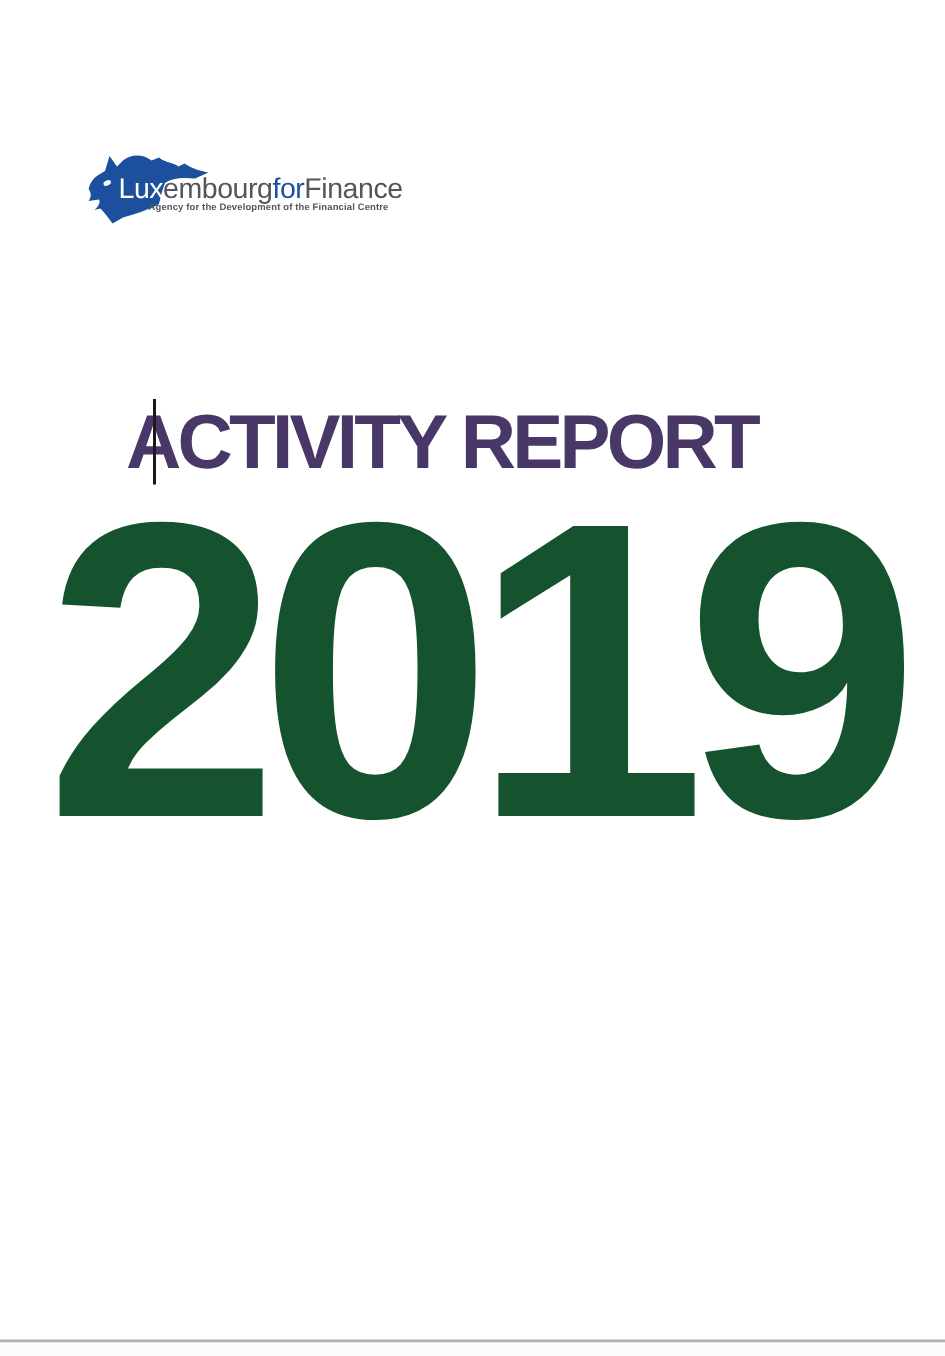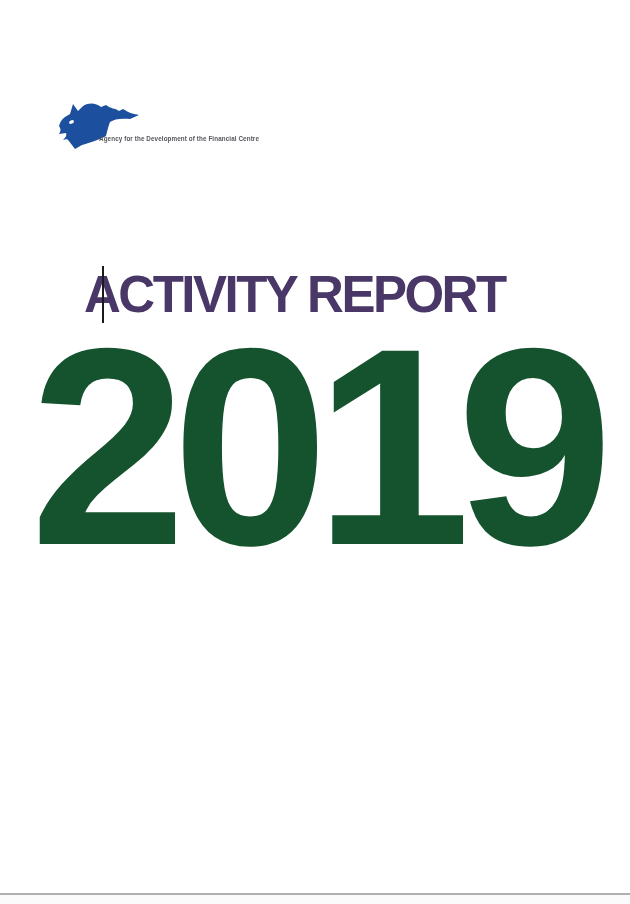--- a/index.html
+++ b/index.html
@@ -127,20 +127,23 @@
              C 40 38, 30 41, 23 43
              L 16 47
              C 13 43, 11 40, 8 37
              L 4 38
              C 7 35, 8 33, 7 31
              L 0 32
              C 2 29, 2 27, 0 24
              Z" fill="#1c4f9d"></path>
     <ellipse cx="12.5" cy="20" rx="2.6" ry="1.7" fill="#ffffff" transform="rotate(-25 12.5 20)"></ellipse>
   </svg>
+  <div class="wordmark">
+    <span class="wm-white">Lux</span><span class="wm-dark">embourg</span><span class="wm-blue">for</span><span class="wm-dark">Finance</span>
+  </div>
   <div class="tagline">Agency for the Development of the Financial Centre</div>
 </div>
 
 <div class="report-title">ACTIVITY REPORT</div>
 <div class="text-cursor"></div>
 
 <div class="report-year">2019</div>
 
 <div class="page-bottom-line"></div>
 <div class="page-bottom-gutter"></div>

